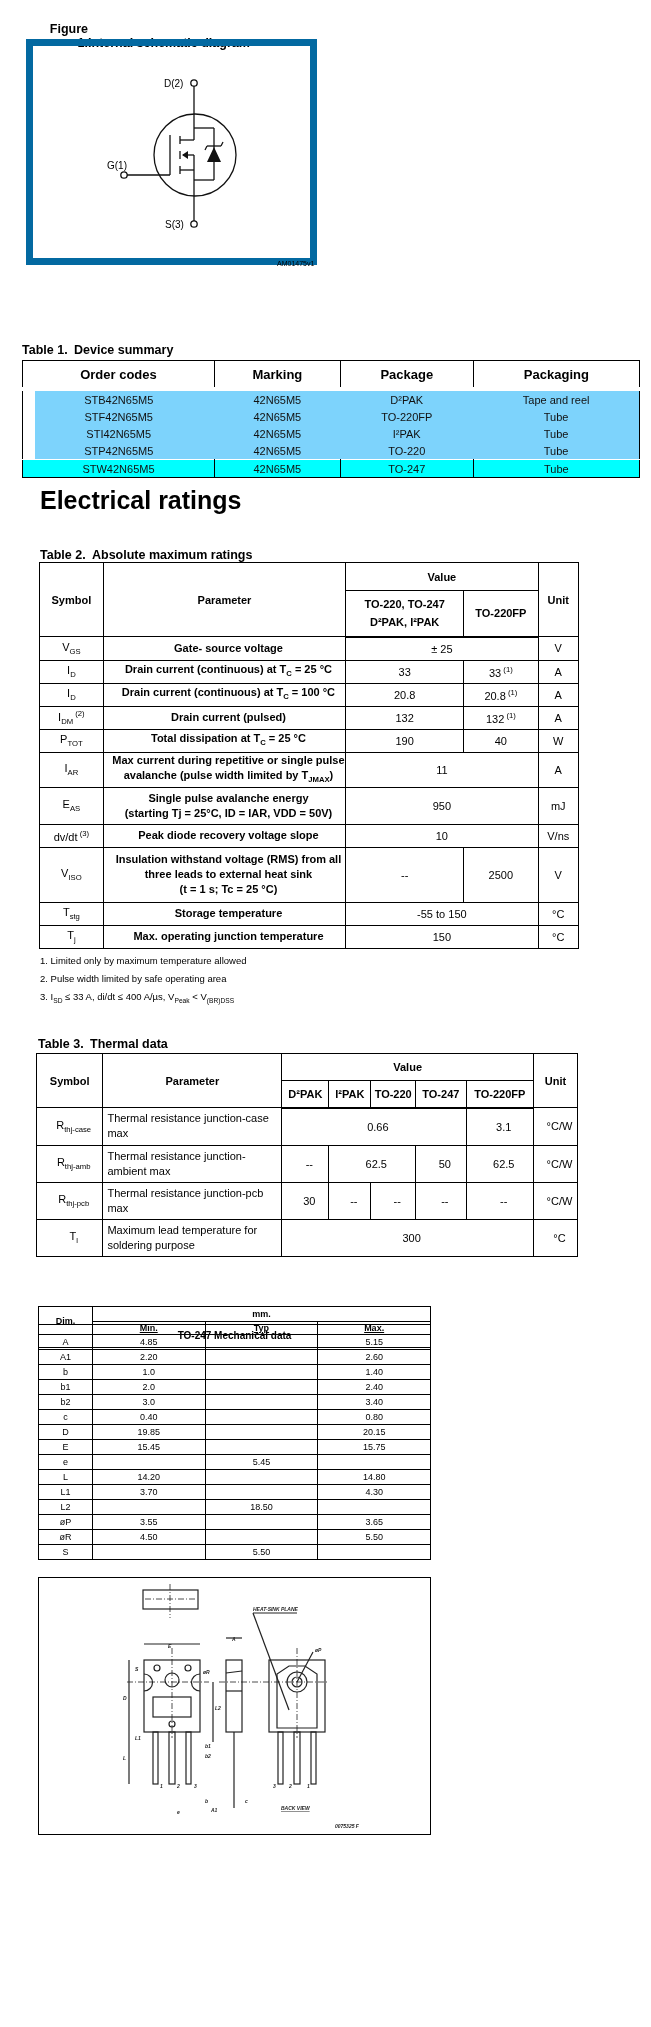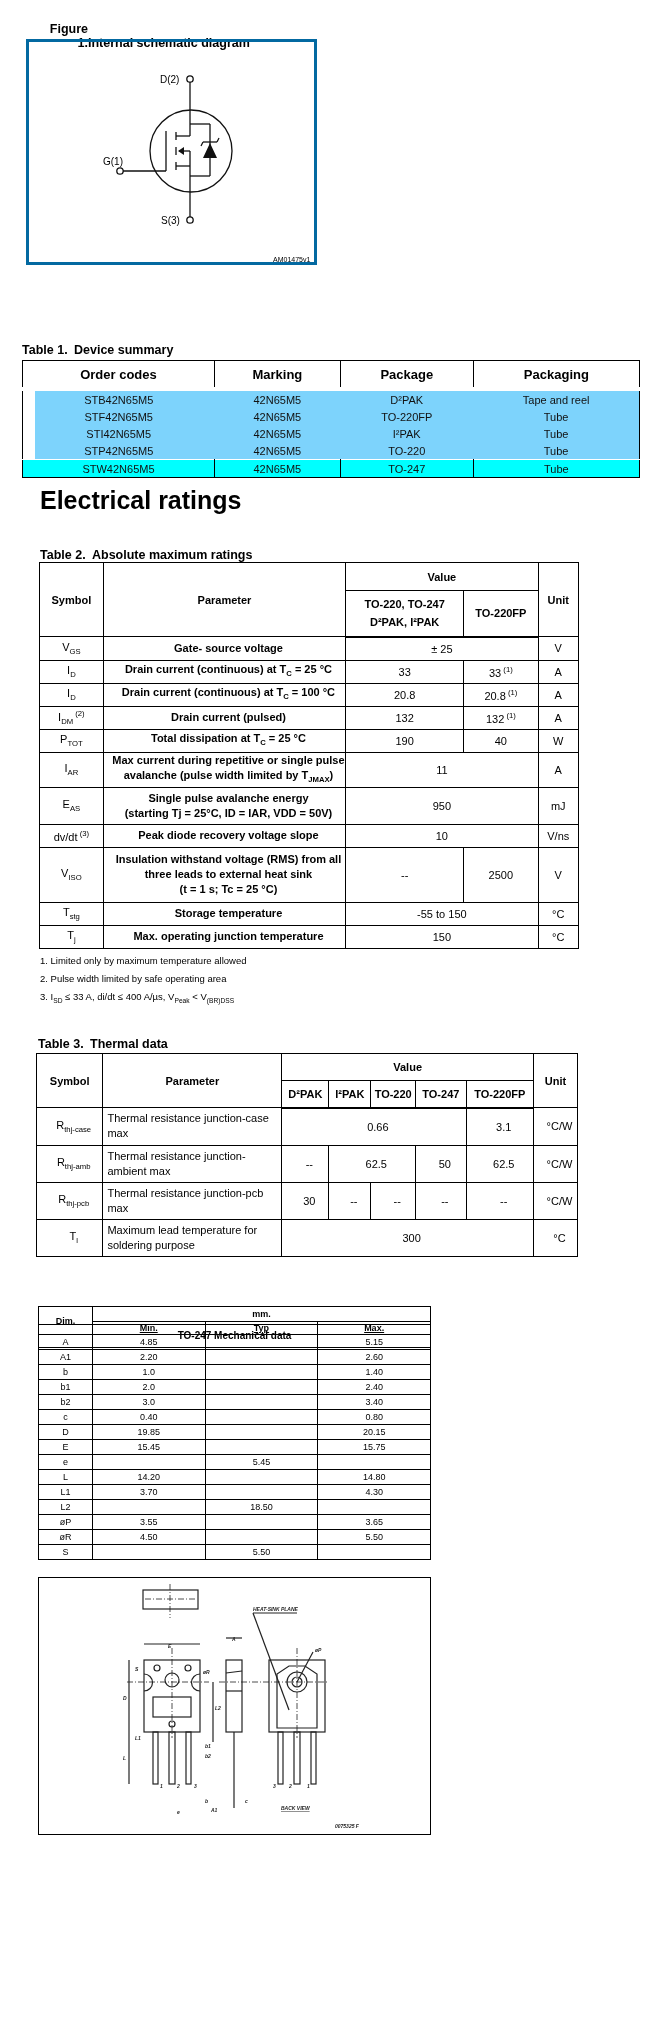--- a/index.html
+++ b/index.html
@@ -5,21 +5,21 @@
   html, body { margin: 0; padding: 0; background: #ffffff; }
   body { width: 651px; height: 2027px; position: relative; font-family: "Liberation Sans", sans-serif; color: #000; }
   .abs { position: absolute; }
   .cap { font-weight: bold; font-size: 12.5px; }
   .cap .num { display: inline-block; width: 52px; }
   table { border-collapse: collapse; }
   td, th { padding: 0; }
   sub, sup { font-size: 0.7em; }
 
   
-  #fig1-box { left: 26px; top: 39px; width: 291px; height: 226px; border: 3px solid #0369a1; box-sizing: border-box; }
+  #fig1-box { left: 26px; top: 39px; width: 291px; height: 226px; border: 7px solid #0369a1; box-sizing: border-box; }
   #fig1-box svg { position: absolute; left: 0; top: 0; }
 
   
   #t1 { left: 22px; top: 360px; width: 618px; border: 1.5px solid #000; font-size: 11px; }
   #t1 th { height: 26px; font-weight: bold; font-size: 13px; border-right: 1px solid #000; border-bottom: 2px solid #000; text-align: center; }
   #t1 th:last-child { border-right: none; }
   #t1 td { height: 17px; text-align: center; color: #111; }
   #t1 tr.grey td { background: #7dd3fc; }
   #t1 tr.grey td:first-child { box-shadow: inset 12px 0 0 #fff; }
   #t1 tr.grey:first-child td { border-top: 4px solid #fff; }

